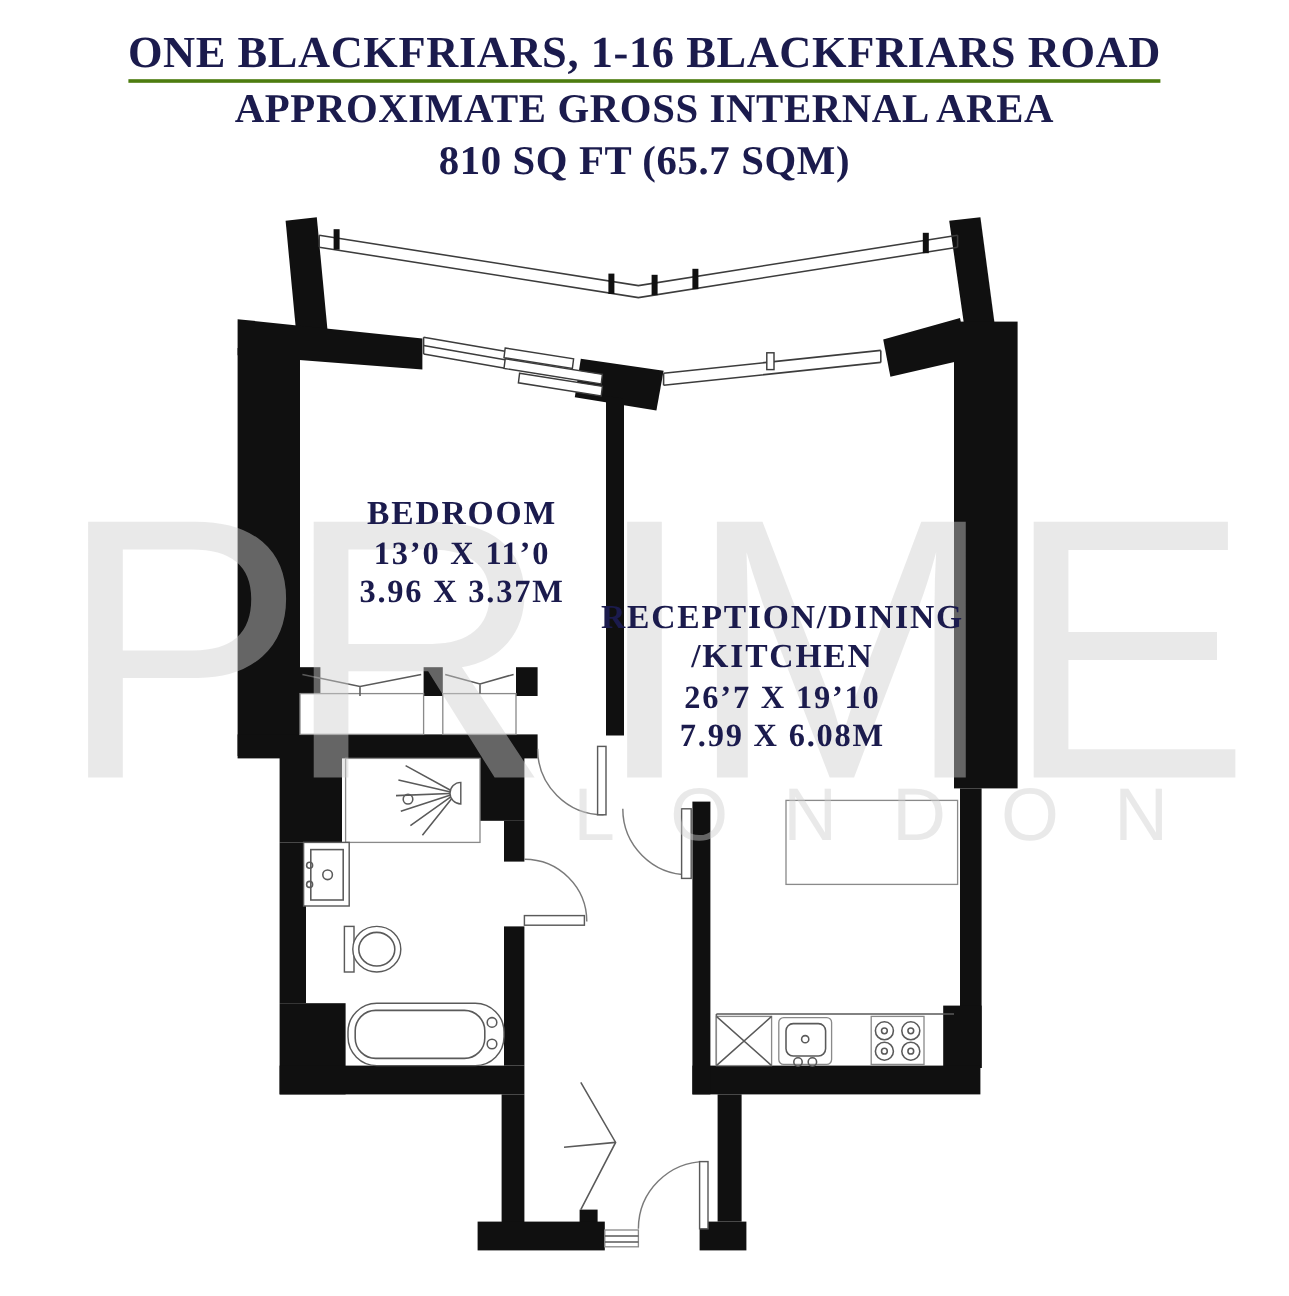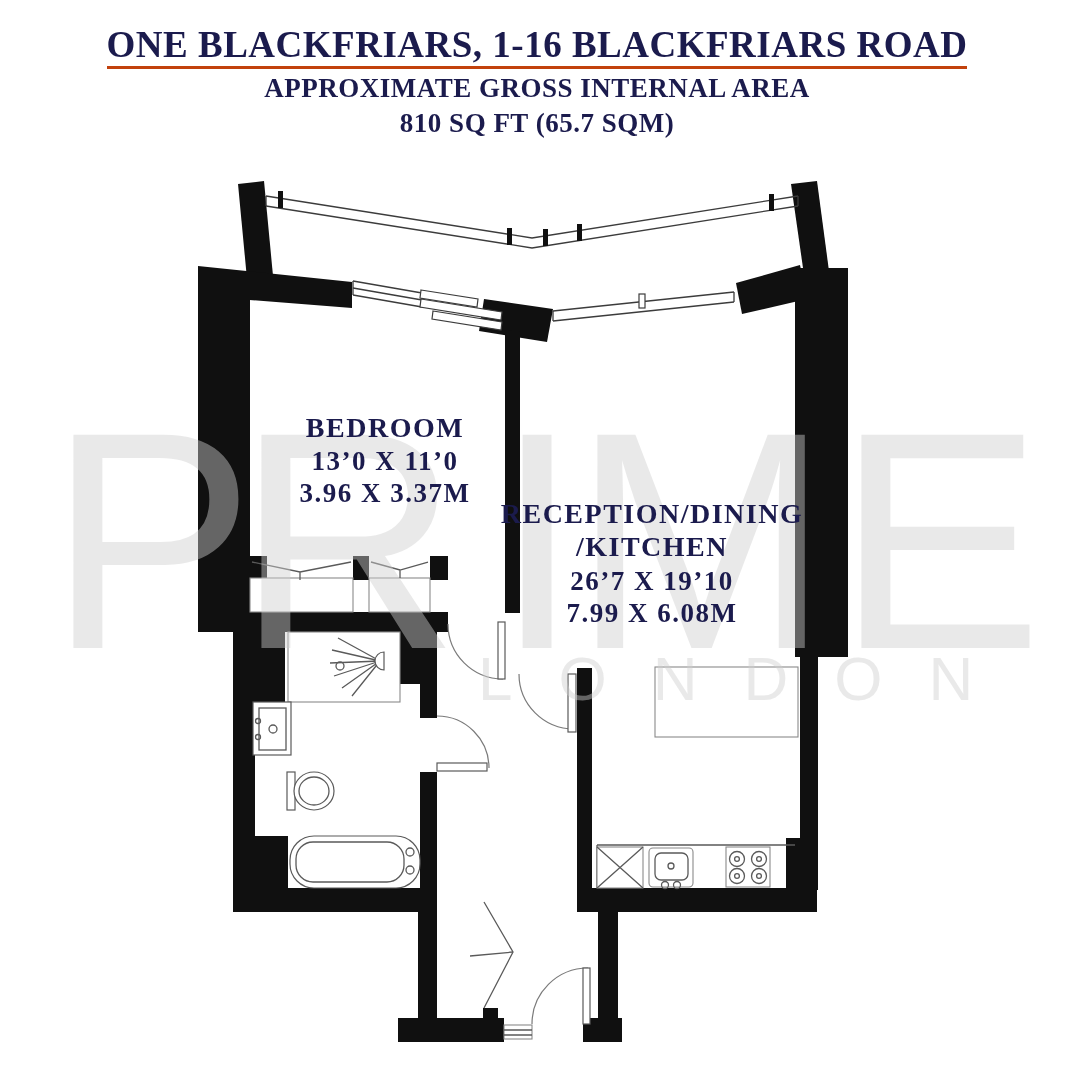--- a/index.html
+++ b/index.html
@@ -1,22 +1,22 @@
 <!DOCTYPE html>
 <html><head>
 <meta charset="utf-8">
 <style>
   html,body{margin:0;padding:0;background:#ffffff;}
   body{width:1074px;height:1080px;position:relative;overflow:hidden;
        font-family:"Liberation Serif",serif;}
   .titleblock{position:absolute;top:24px;left:0;width:1074px;text-align:center;
               color:#1b1b4d;font-weight:700;line-height:1.12;}
   .title-main{font-size:37px;letter-spacing:0.5px;}
-  .title-main span{display:inline-block;border-bottom:3px solid #c2410c;padding-bottom:1px;}
-  .title-sub{font-size:27px;letter-spacing:0.5px;margin-top:4px;}
+  .title-main span{display:inline-block;border-bottom:3px solid #4d7c0f;padding-bottom:1px;}
+  .title-sub{font-size:34px;letter-spacing:0.5px;margin-top:4px;}
   svg{position:absolute;top:0;left:0;}
   .wall{fill:#101010;stroke:none;}
   .thin{stroke:#3c3c3c;stroke-width:1.3;fill:none;}
   .fixture{stroke:#5a5a5a;stroke-width:1.3;fill:none;}
   .fixlight{stroke:#8a8a8a;stroke-width:1.1;fill:#ffffff;}
   .leaf{fill:#ffffff;stroke:#5a5a5a;stroke-width:1.2;}
   .arc{stroke:#7a7a7a;stroke-width:1.2;fill:none;}
   .panel{fill:#ffffff;stroke:#3c3c3c;stroke-width:1.2;}
   .roomlabel{fill:#1b1b4d;font-family:"Liberation Serif",serif;font-weight:700;
              text-anchor:middle;letter-spacing:1.5px;}

